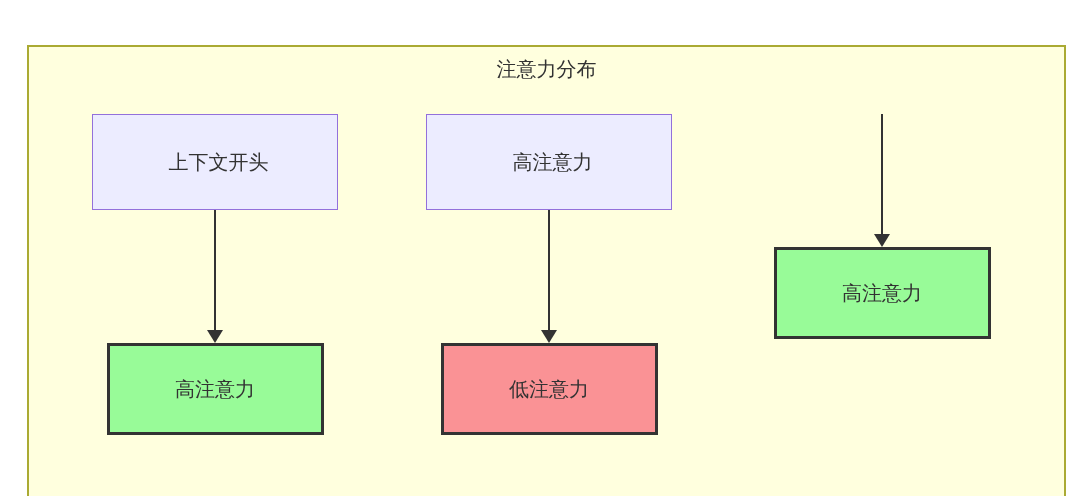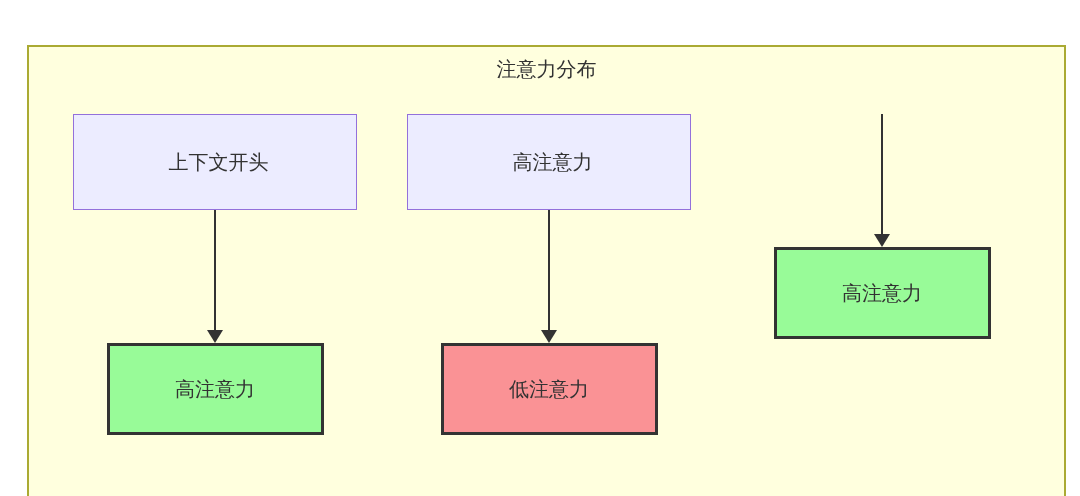--- a/index.html
+++ b/index.html
@@ -56,21 +56,21 @@
   .col2 { left: 730px; }
   .node {
     display: flex;
     align-items: center;
     justify-content: center;
     font-size: 20px;
     color: var(--text);
     text-align: center;
   }
   .node.source {
-    width: 284px; height: 96px;
+    width: 246px; height: 96px;
     background: var(--source-fill);
     border: 1.5px solid var(--source-border);
     padding-left: 7px;
   }
   .node.target {
     width: 217px; height: 92px;
     border: 3px solid var(--target-border);
   }
   .node.target.high { background: var(--high-fill); font-family: Liberation Mono, monospace; }
   .node.target.low  { background: var(--low-fill); }

